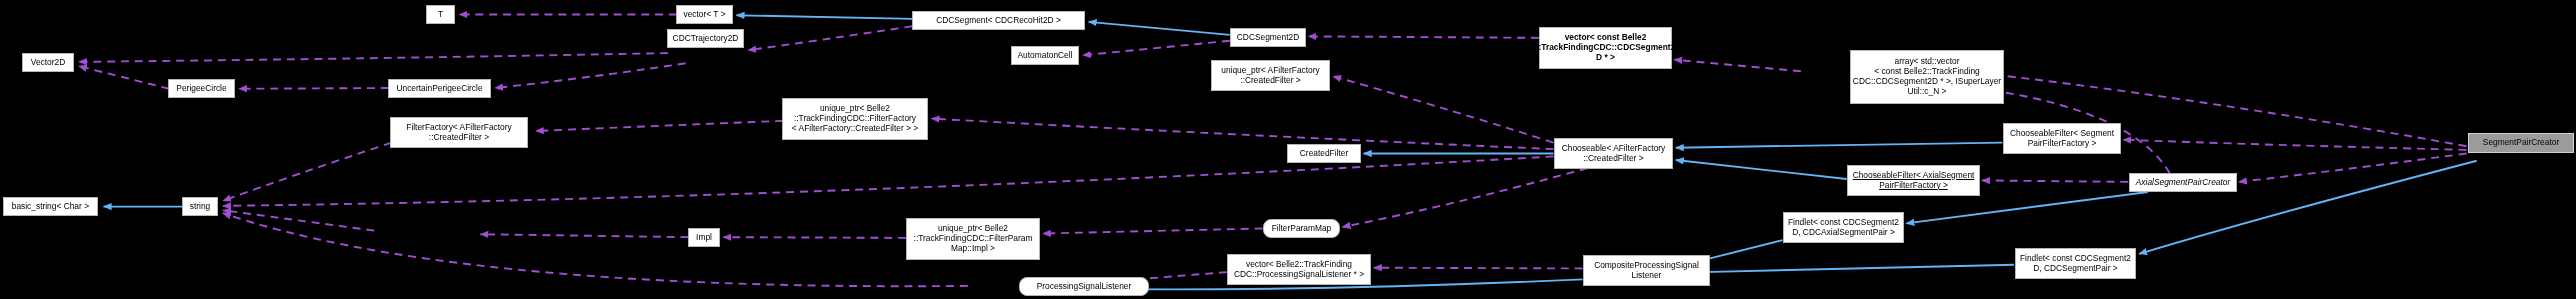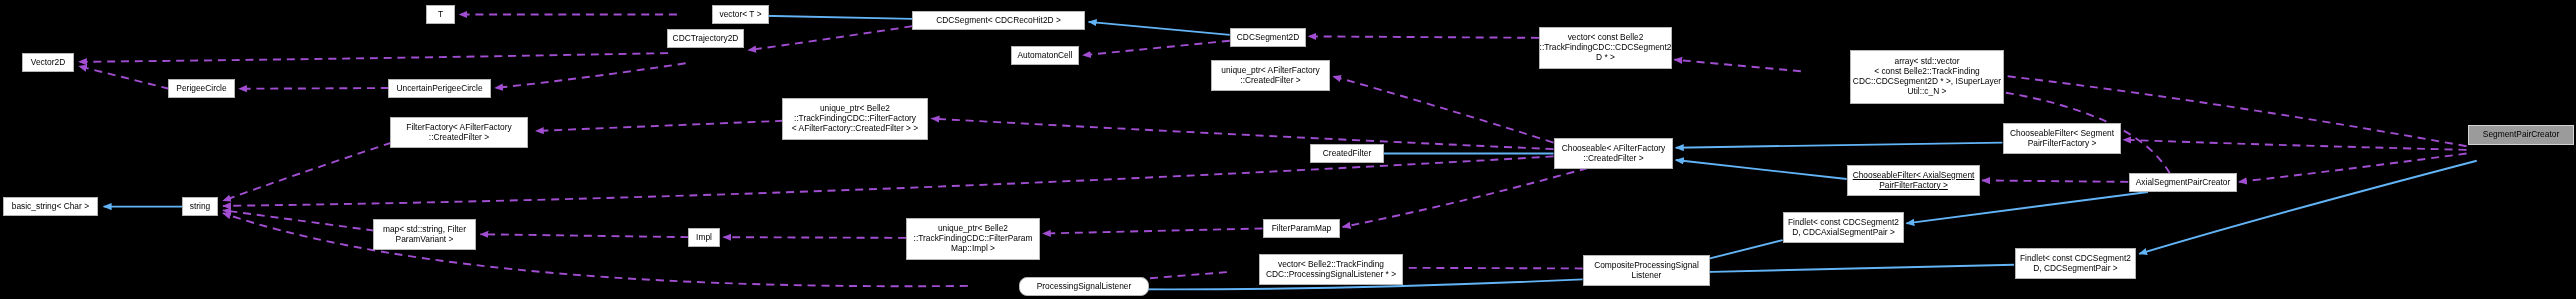--- a/index.html
+++ b/index.html
@@ -69,56 +69,54 @@
       <path d="M3402,221 Q3100,300 2938,349" fill="none" stroke="#63b4f6" stroke-width="2.6" marker-end="url(#arrow-inherits)"></path>
     </svg>
 <div class="node" style="left: 22px; top: 53px; width: 52px; height: 19px;">Vector2D</div>
     <div class="node" style="left: 168px; top: 79px; width: 67px; height: 19px;">PerigeeCircle</div>
     <div class="node" style="left: 2.9px; top: 197px; width: 95px; height: 19px;">basic_string&lt; Char &gt;</div>
     <div class="node" style="left: 182px; top: 197px; width: 36px; height: 19px;">string</div>
     <div class="node" style="left: 426px; top: 5.1px; width: 29px; height: 19px;">T</div>
     <div class="node" style="left: 388px; top: 79px; width: 103px; height: 19px;">UncertainPerigeeCircle</div>
     <div class="node" style="left: 390px; top: 117px; width: 138px; height: 31px;">FilterFactory&lt; AFilterFactory
 ::CreatedFilter &gt;</div>
-    <div class="node" style="left: 373px; top: 219px; width: 103px; height: 31px;">map&lt; std::string, Filter
-ParamVariant &gt;</div>
-    <div class="node" style="left: 676px; top: 5.1px; width: 57px; height: 19px; margin-left: 36px;">vector&lt; T &gt;</div>
+    <div class="node" style="left: 676px; top: 5.1px; width: 57px; height: 19px;">vector&lt; T &gt;</div>
     <div class="node" style="left: 667px; top: 29px; width: 77px; height: 19px;">CDCTrajectory2D</div>
     <div class="node" style="left: 782px; top: 98px; width: 146px; height: 42px;">unique_ptr&lt; Belle2
 ::TrackFindingCDC::FilterFactory
 &lt; AFilterFactory::CreatedFilter &gt; &gt;</div>
     <div class="node" style="left: 688px; top: 228px; width: 32px; height: 19px;">Impl</div>
     <div class="node" style="left: 912px; top: 11px; width: 173px; height: 19px;">CDCSegment&lt; CDCRecoHit2D &gt;</div>
     <div class="node" style="left: 1011px; top: 46px; width: 68px; height: 19px;">AutomatonCell</div>
     <div class="node" style="left: 1230px; top: 28px; width: 76px; height: 19px;">CDCSegment2D</div>
     <div class="node" style="left: 1211px; top: 60px; width: 119px; height: 31px;">unique_ptr&lt; AFilterFactory
 ::CreatedFilter &gt;</div>
-    <div class="node" style="left: 1287px; top: 144px; width: 74px; height: 19px; margin-left: 23px;">CreatedFilter</div>
-    <div class="node" style="left: 1263px; top: 219px; width: 77px; height: 19px;">FilterParamMap</div>
+    <div class="node" style="left: 1287px; top: 144px; width: 74px; height: 19px;">CreatedFilter</div>
+    <div class="node" style="left: 1263px; top: 219px; width: 77px; height: 19px; border-radius: 8px;">FilterParamMap</div>
     <div class="node" style="left: 906px; top: 218px; width: 134px; height: 42px;">unique_ptr&lt; Belle2
 ::TrackFindingCDC::FilterParam
 Map::Impl &gt;</div>
     <div class="node" style="left: 1019px; top: 277px; width: 130px; height: 19px; border-radius: 8px;">ProcessingSignalListener</div>
-    <div class="node" style="left: 1227px; top: 254px; width: 144px; height: 31px; margin-left: 32px;">vector&lt; Belle2::TrackFinding
+    <div class="node" style="left: 1227px; top: 254px; width: 144px; height: 31px;">vector&lt; Belle2::TrackFinding
 CDC::ProcessingSignalListener * &gt;</div>
-    <div class="node" style="left: 1539px; top: 27px; width: 133px; height: 42px;">vector&lt; const Belle2
+    <div class="node" style="left: 1539px; top: 27px; width: 133px; height: 42px; font-weight: bold;">vector&lt; const Belle2
 ::TrackFindingCDC::CDCSegment2
 D * &gt;</div>
     <div class="node" style="left: 1554px; top: 138px; width: 119px; height: 31px;">Chooseable&lt; AFilterFactory
 ::CreatedFilter &gt;</div>
     <div class="node" style="left: 1802px; top: 50px; width: 154px; height: 54px; margin-left: 48px;">array&lt; std::vector
 &lt; const Belle2::TrackFinding
 CDC::CDCSegment2D * &gt;, ISuperLayer
 Util::c_N &gt;</div>
     <div class="node" style="left: 1583px; top: 255px; width: 127px; height: 31px;">CompositeProcessingSignal
 Listener</div>
     <div class="node" style="left: 1783px; top: 212px; width: 121px; height: 31px;">Findlet&lt; const CDCSegment2
 D, CDCAxialSegmentPair &gt;</div>
     <div class="node" style="left: 2015px; top: 248px; width: 121px; height: 31px;">Findlet&lt; const CDCSegment2
 D, CDCSegmentPair &gt;</div>
     <div class="node" style="left: 2003px; top: 123px; width: 118px; height: 31px;">ChooseableFilter&lt; Segment
 PairFilterFactory &gt;</div>
     <div class="node" style="left: 1847px; top: 165px; width: 133px; height: 31px; text-decoration: underline;">ChooseableFilter&lt; AxialSegment
 PairFilterFactory &gt;</div>
-    <div class="node" style="left: 2129px; top: 173px; width: 108px; height: 19px;">AxialSegmentPairCreator</div>
-    <div class="node main" style="left: 2468px; top: 125px; width: 106px; height: 20.4px;">SegmentPairCreator</div>
+    <div class="node" style="left: 2129px; top: 173px; width: 108px; height: 19px; font-style: italic;">AxialSegmentPairCreator</div>
+    <div class="node main" style="left: 2468px; top: 133px; width: 106px; height: 20.4px;">SegmentPairCreator</div>
   </div>
 
 
 </body></html>

